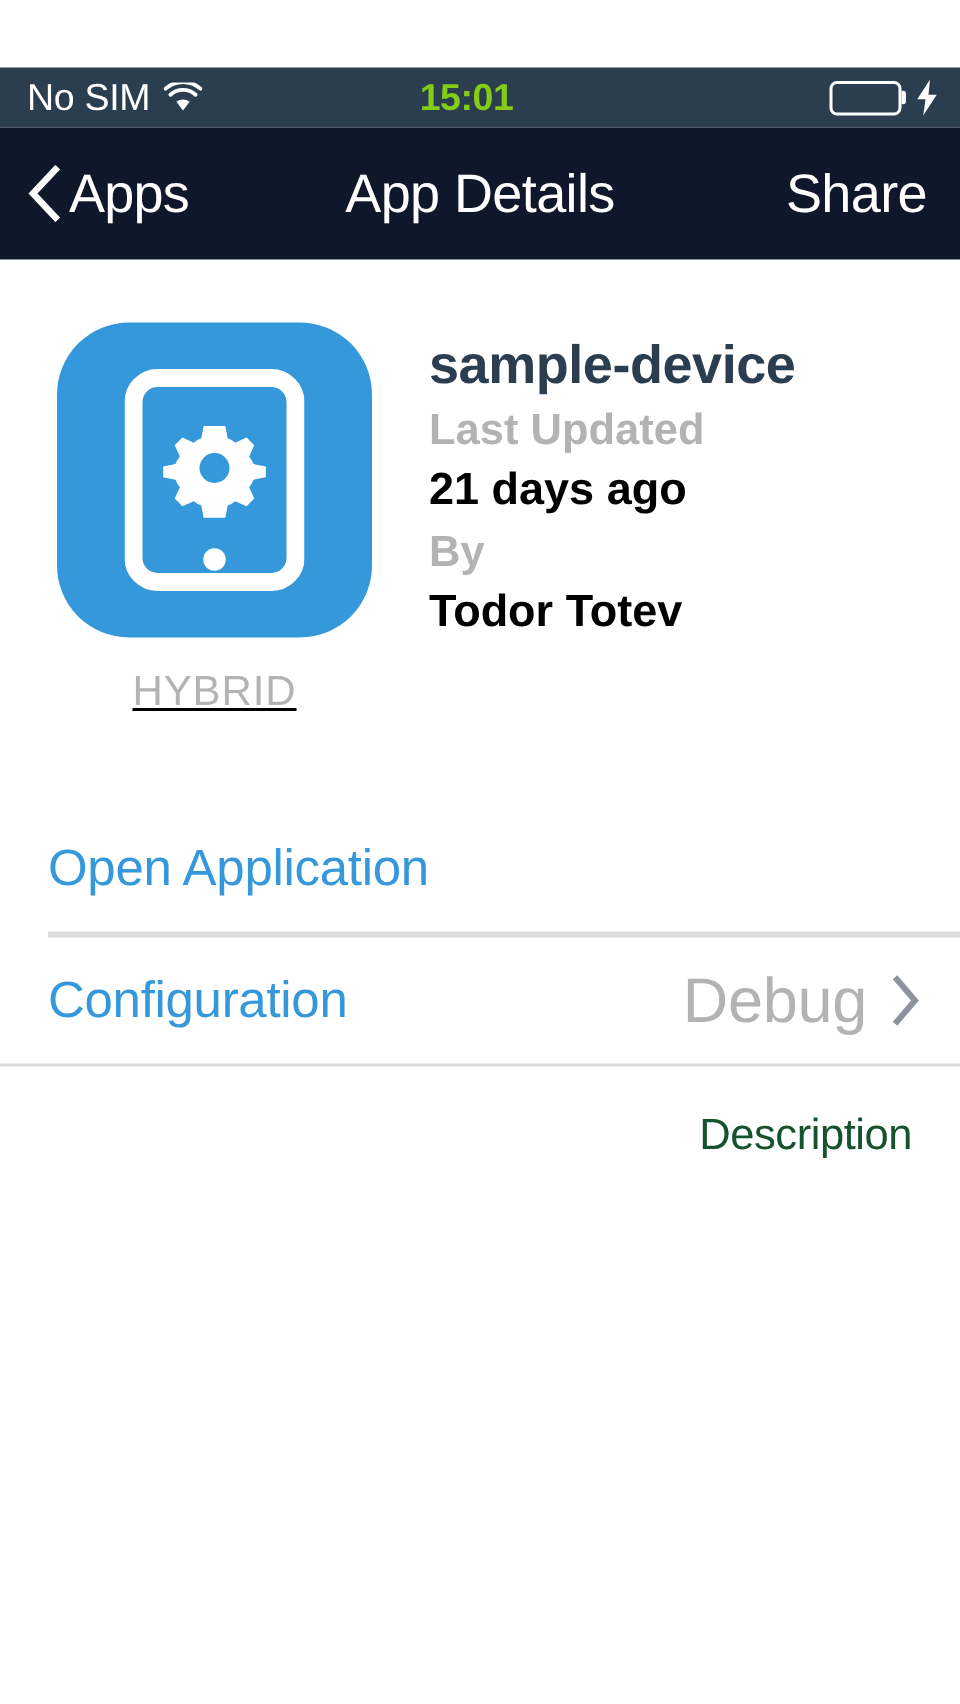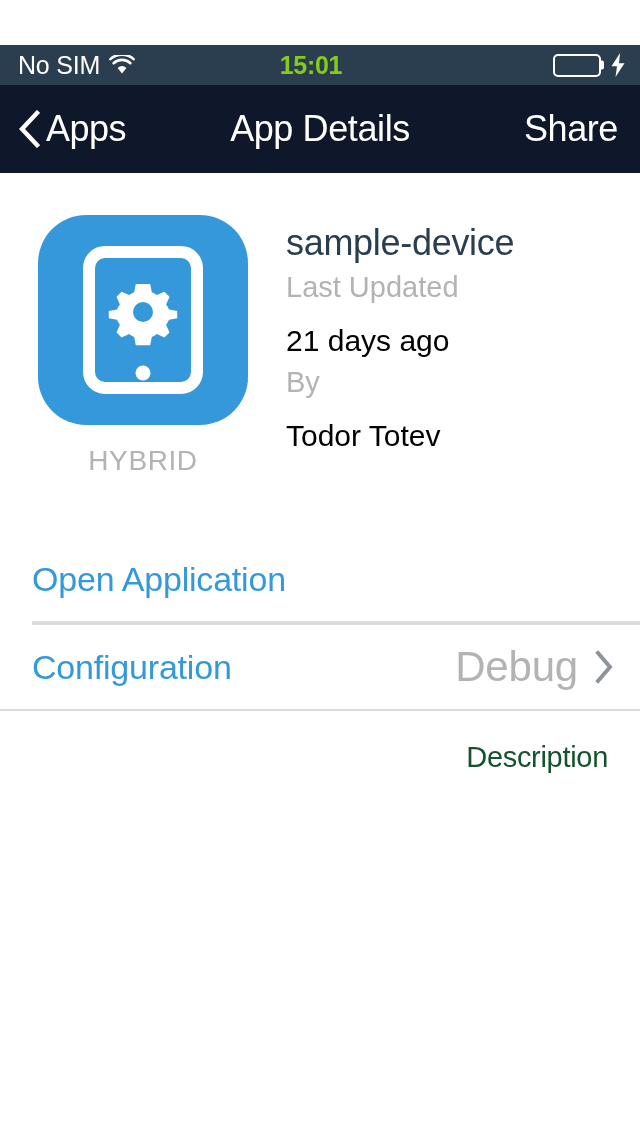--- a/index.html
+++ b/index.html
@@ -150,20 +150,21 @@
   .app-header {
     display: flex;
     padding: 42px 0 0 38px;
   }
   .icon-column {
     width: 210px;
     flex: 0 0 210px;
     display: flex;
     flex-direction: column;
     align-items: center;
+    text-decoration: underline;
   }
   .app-icon {
     width: 210px;
     height: 210px;
     border-radius: 48px;
     background: #3498db;
     display: flex;
     align-items: center;
     justify-content: center;
   }
@@ -175,38 +176,39 @@
   .app-kind {
     margin-top: 22px;
     color: #b3b3b3;
     font-size: 28px;
     letter-spacing: 0.6px;
     line-height: 1;
   }
   .info-column {
     padding-left: 38px;
     padding-top: 6px;
+    font-weight: bold;
   }
   .app-name {
     color: #2b3e50;
     font-size: 36px;
     line-height: 1.22;
     letter-spacing: -0.3px;
   }
   .meta-label {
     color: #b3b3b3;
     font-size: 29px;
     line-height: 1.28;
     margin-top: 4px;
   }
   .meta-value {
     color: #000000;
     font-size: 30px;
     line-height: 1.25;
-    margin-top: 16px;
+    margin-top: 2px;
   }
 
   
   .action-list {
     margin-top: 62px;
   }
   .action-row {
     height: 84px;
     display: flex;
     align-items: center;

